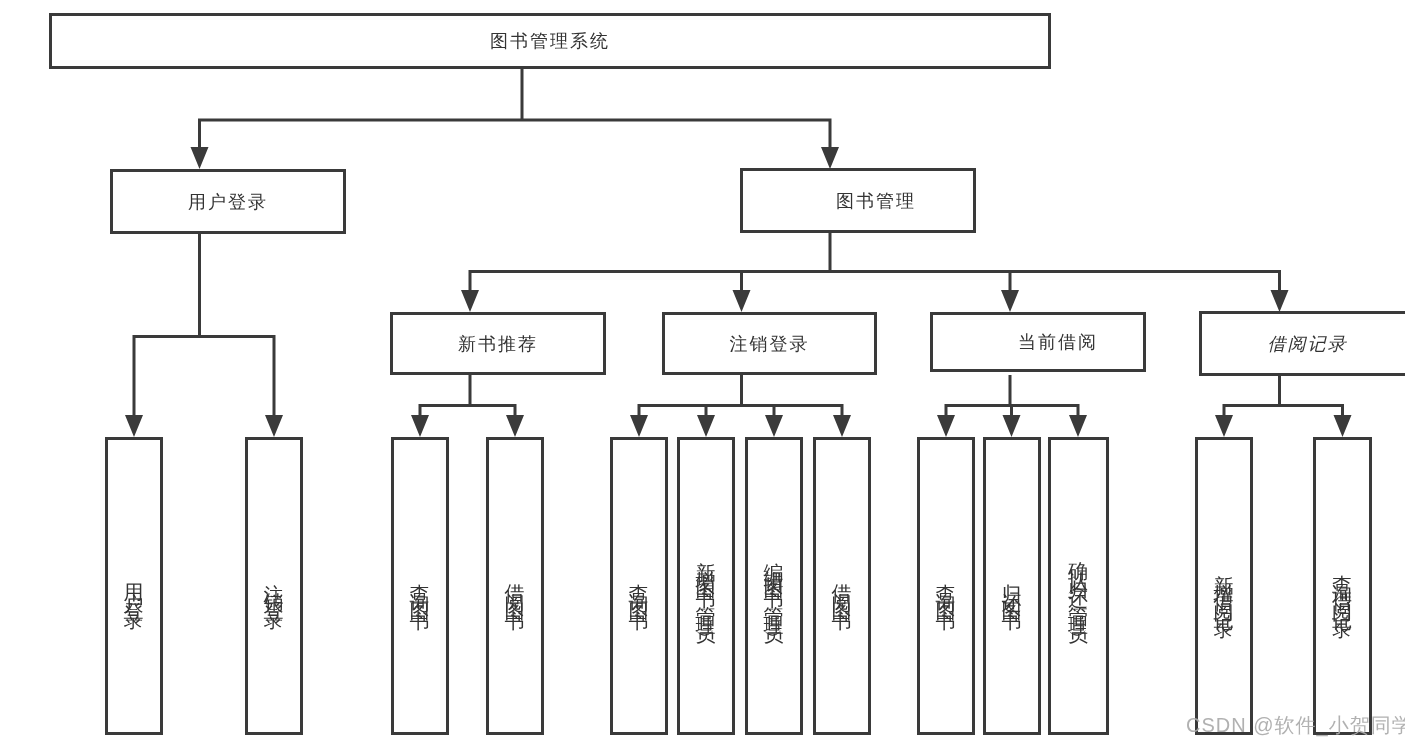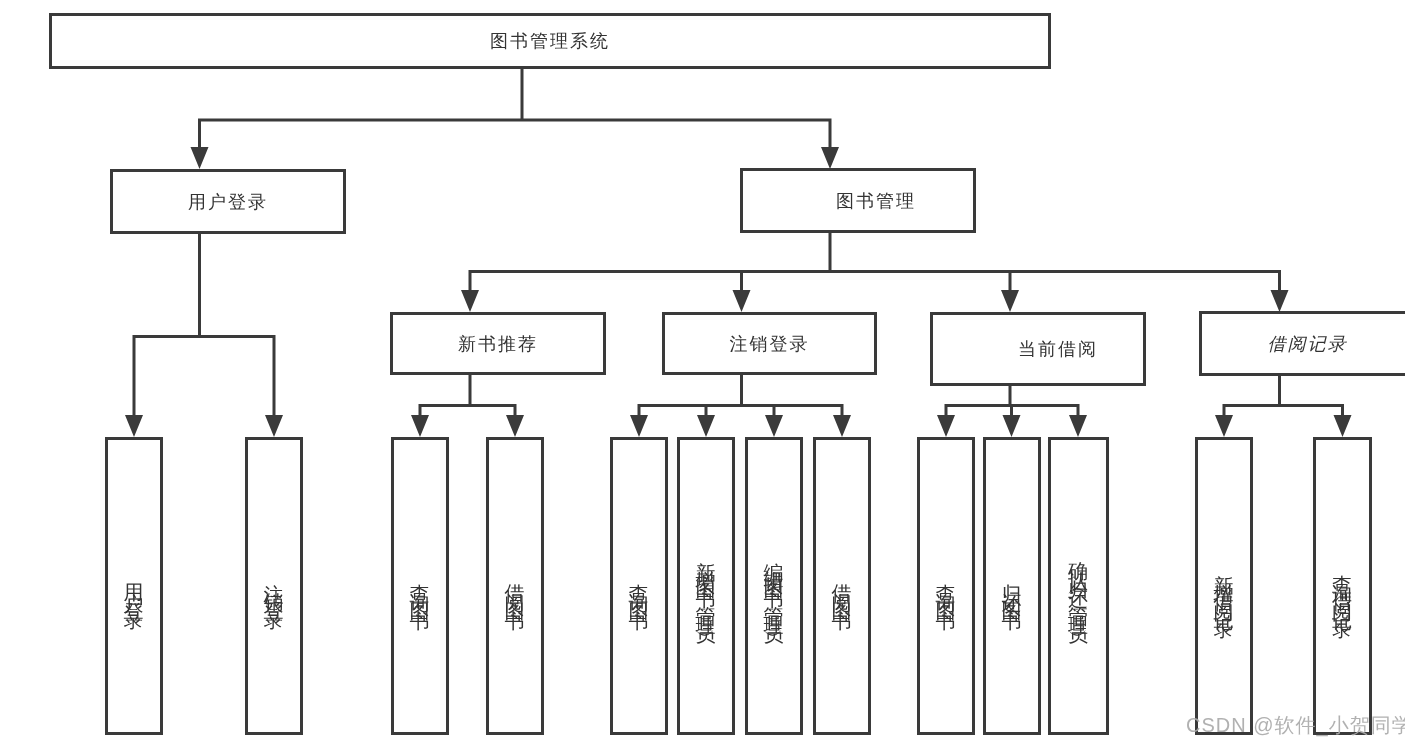--- a/index.html
+++ b/index.html
@@ -94,21 +94,21 @@
   <div class="node hnode" style="left:712px; top:168px; width:236px; height:65px;padding-left:36px;">
     <span>图书管理</span>
   </div>
 
   <div class="node hnode" style="left:362px; top:312px; width:216px; height:63px;">
     <span>新书推荐</span>
   </div>
   <div class="node hnode" style="left:634px; top:312px; width:215px; height:63px;">
     <span>注销登录</span>
   </div>
-  <div class="node hnode" style="left:902px; top:312px; width:216px; height:74px;padding-left:40px;">
+  <div class="node hnode" style="left:902px; top:312px; width:216px; height:60px;padding-left:40px;">
     <span>当前借阅</span>
   </div>
   <div class="node hnode" style="left:1171px; top:311px; width:217px; height:65px;font-style:italic;">
     <span>借阅记录</span>
   </div>
 
   <div class="node vnode" style="left:105px; top:437px; width:58px; height:298px;">
     <span class="vtext">用户登录</span>
   </div>
   <div class="node vnode" style="left:245px; top:437px; width:58px; height:298px;">

